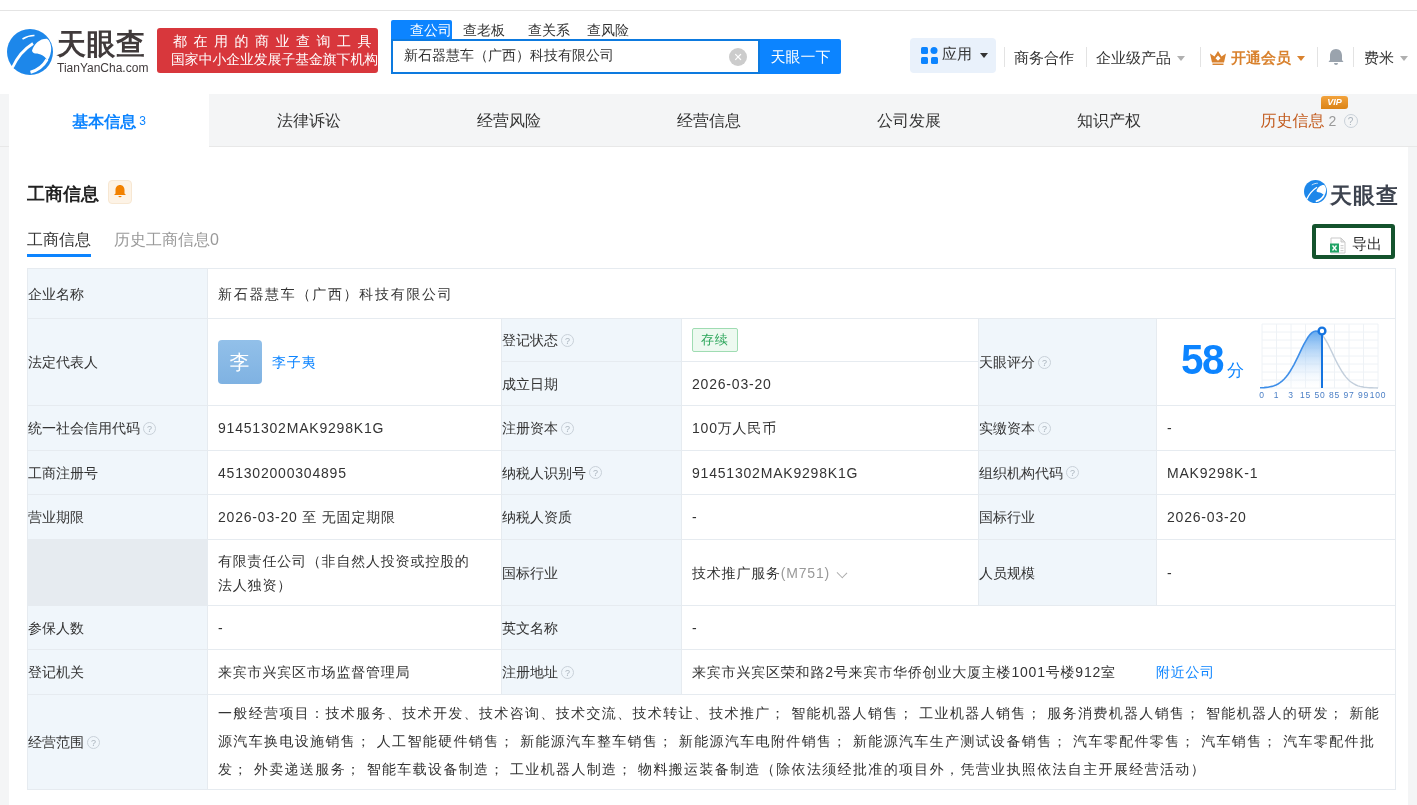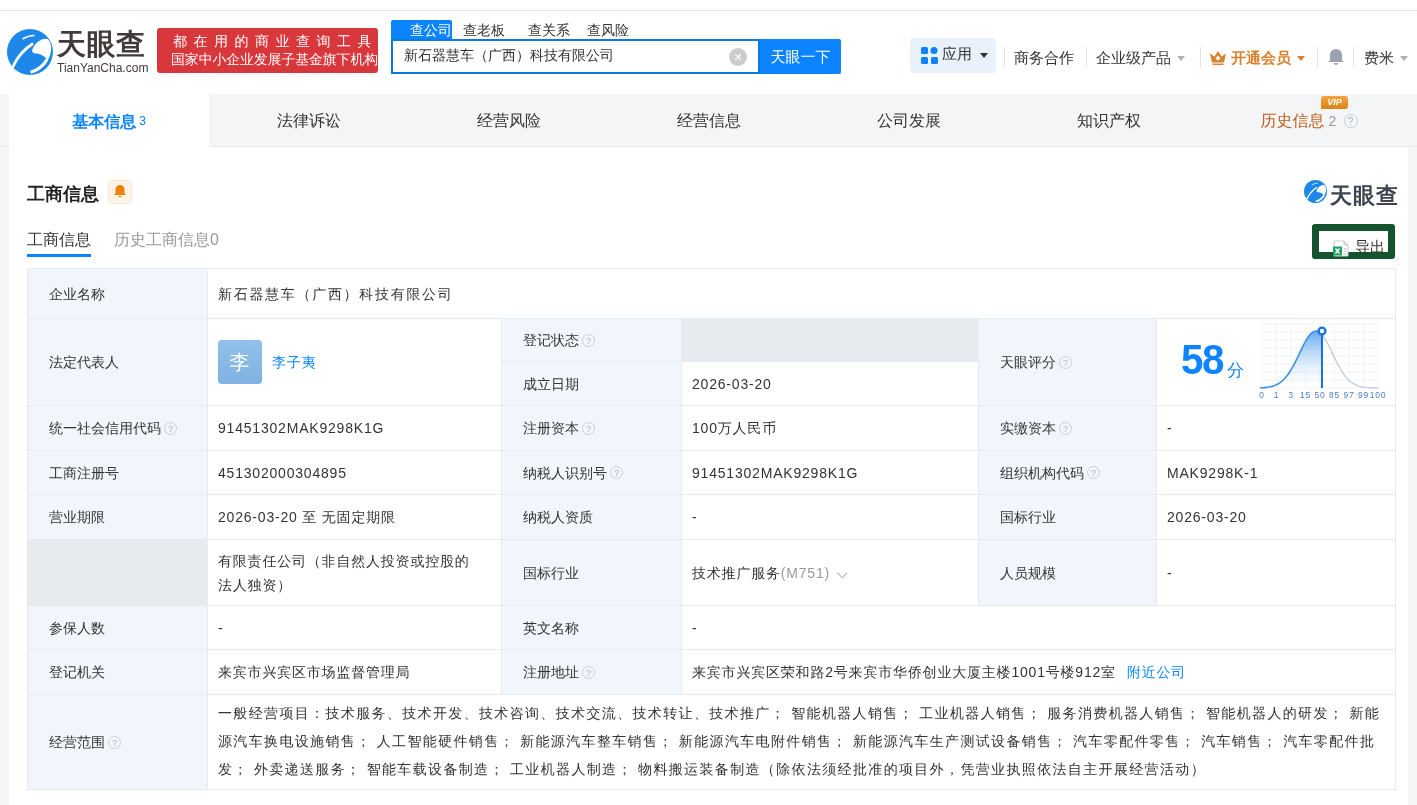--- a/index.html
+++ b/index.html
@@ -44,27 +44,27 @@
 #gutL{position:absolute;left:0;top:147px;width:9px;height:658px;background:#f4f5f6}
 #gutR{position:absolute;left:1408px;top:147px;width:9px;height:658px;background:#f4f5f6}
 
 #sectitle{position:absolute;left:27px;top:182px;font-size:18px;font-weight:bold;color:#222}
 #bellchip{position:absolute;left:108px;top:180px;width:24px;height:24px;background:#fdf3e6;border:1px solid #f7e7d2;border-radius:4px;box-sizing:border-box}
 #minilogo{position:absolute;left:1304px;top:180px}
 #minilogotxt{position:absolute;left:1330px;top:181px;font-size:22px;font-weight:bold;color:#3d434f;letter-spacing:1px}
 #subtab1{position:absolute;left:27px;top:230px;font-size:16px;color:#333}
 #subtab2{position:absolute;left:114px;top:230px;font-size:16px;color:#999}
 #subline{position:absolute;left:27px;top:254px;width:64px;height:3px;background:#0c84ff}
-#exportbtn{position:absolute;left:1312px;top:224px;width:83px;height:35px;border:7px solid #14532d;border-radius:3px;box-sizing:border-box;background:#fff}
+#exportbtn{position:absolute;left:1312px;top:224px;width:83px;height:35px;border:4px solid #14532d;border-radius:3px;box-sizing:border-box;background:#fff}
 #exportbtn svg{position:absolute;left:14px;top:9px}
 #exportbtn .t{position:absolute;left:36px;top:7px;font-size:15px;color:#333}
 
 #table{position:absolute;background:#e6ebf0}
 .tc{position:absolute;background:#fff;font-size:14px;line-height:20px;box-sizing:border-box;display:flex;align-items:center;overflow:hidden}
-.tc.az{background:#f0f6fb;padding-left:21px;color:#333}
+.tc.az{background:#f0f6fb;padding-left:0;color:#333}
 .tc.v{padding-left:10px;color:#333;letter-spacing:0.8px}
 .tc.wrap{line-height:24px;padding-right:10px}
 .gy{color:#999}
 .carg{display:inline-block;width:7px;height:7px;border-right:1.6px solid #aaa;border-bottom:1.6px solid #aaa;transform:rotate(45deg) scaleY(.9);margin-left:8px;vertical-align:3px}
 .avatar{display:inline-flex;width:44px;height:44px;border-radius:4px;background:linear-gradient(180deg,#92c0e9,#7fb2e2);color:#fff;font-size:20px;align-items:center;justify-content:center;margin-right:10px;flex:0 0 44px}
 .tagg{display:inline-block;padding:0 8px;height:22px;line-height:22px;border:1px solid #9fdcb2;background:#edf9f0;color:#2fa75c;font-size:13px;border-radius:2px}
 .s58{position:absolute;left:24px;top:24px;font-size:43px;line-height:33px;font-weight:bold;color:#0c84ff;letter-spacing:-1.5px;transform:scaleX(.94);transform-origin:left}
 .sfen{position:absolute;left:70px;top:42px;font-size:17px;color:#0c84ff}
 #chart{position:absolute;left:103px;top:5px}#chart svg{overflow:visible}.tc.score{overflow:visible}
 .scopetext{line-height:28px;letter-spacing:1.35px;align-self:flex-start;margin-top:4px}
@@ -173,20 +173,23 @@
     <div class="tc az" style="left:1px;top:1px;width:179px;height:49px">企业名称</div>
     <div class="tc v" style="left:181px;top:1px;width:1187px;height:49px">
       <span style="letter-spacing:1.7px">新石器慧车（广西）科技有限公司</span>
     </div>
     <div class="tc az" style="left:1px;top:51px;width:179px;height:86px">法定代表人</div>
     <div class="tc v" style="left:181px;top:51px;width:293px;height:86px">
       <span class="avatar">李</span>
       <a class="lk">李子夷</a>
     </div>
     <div class="tc az" style="left:475px;top:51px;width:179px;height:42px">登记状态 <span class="qm">?</span></div>
+    <div class="tc v" style="left:655px;top:51px;width:296px;height:42px">
+      <span class="tagg">存续</span>
+    </div>
     <div class="tc az" style="left:475px;top:94px;width:179px;height:43px">成立日期</div>
     <div class="tc v" style="left:655px;top:94px;width:296px;height:43px">2026-03-20</div>
     <div class="tc az" style="left:952px;top:51px;width:177px;height:86px">天眼评分 <span class="qm">?</span></div>
     <div class="tc v score" style="left:1130px;top:51px;width:238px;height:86px">
       <span class="s58">58</span>
       <span class="sfen">分</span>
       <span id="chart"><svg width="120" height="76" viewBox="0 0 120 76">
 <defs>
             <linearGradient id="gfill" x1="0" y1="0" x2="0" y2="1">
               <stop offset="0" stop-color="#5ba4ee" stop-opacity="0.95"></stop>
@@ -250,18 +253,18 @@
     <div class="tc v" style="left:655px;top:272px;width:296px;height:65px">技术推广服务<span class="gy">(M751)</span> <span class="carg"></span></div>
     <div class="tc az" style="left:952px;top:272px;width:177px;height:65px">人员规模</div>
     <div class="tc v" style="left:1130px;top:272px;width:238px;height:65px">-</div>
     <div class="tc az" style="left:1px;top:338px;width:179px;height:43px">参保人数</div>
     <div class="tc v" style="left:181px;top:338px;width:293px;height:43px">-</div>
     <div class="tc az" style="left:475px;top:338px;width:179px;height:43px">英文名称</div>
     <div class="tc v" style="left:655px;top:338px;width:713px;height:43px">-</div>
     <div class="tc az" style="left:1px;top:382px;width:179px;height:44px">登记机关</div>
     <div class="tc v" style="left:181px;top:382px;width:293px;height:44px">来宾市兴宾区市场监督管理局</div>
     <div class="tc az" style="left:475px;top:382px;width:179px;height:44px">注册地址 <span class="qm">?</span></div>
-    <div class="tc v" style="left:655px;top:382px;width:713px;height:44px">来宾市兴宾区荣和路2号来宾市华侨创业大厦主楼1001号楼912室<a class="lk" style="margin-left:11px">附近公司</a></div>
+    <div class="tc v" style="left:655px;top:382px;width:713px;height:44px">来宾市兴宾区荣和路2号来宾市华侨创业大厦主楼1001号楼912室<a class="lk" style="margin-left:40px">附近公司</a></div>
     <div class="tc az" style="left:1px;top:427px;width:179px;height:94px">经营范围 <span class="qm">?</span></div>
     <div class="tc v scope" style="left:181px;top:427px;width:1187px;height:94px">
       <div class="scopetext">一般经营项目：技术服务、技术开发、技术咨询、技术交流、技术转让、技术推广； 智能机器人销售； 工业机器人销售； 服务消费机器人销售； 智能机器人的研发； 新能<br>源汽车换电设施销售； 人工智能硬件销售； 新能源汽车整车销售； 新能源汽车电附件销售； 新能源汽车生产测试设备销售； 汽车零配件零售； 汽车销售； 汽车零配件批<br>发； 外卖递送服务； 智能车载设备制造； 工业机器人制造； 物料搬运装备制造（除依法须经批准的项目外，凭营业执照依法自主开展经营活动）</div>
     </div>
   </div>
 
 </body></html>

